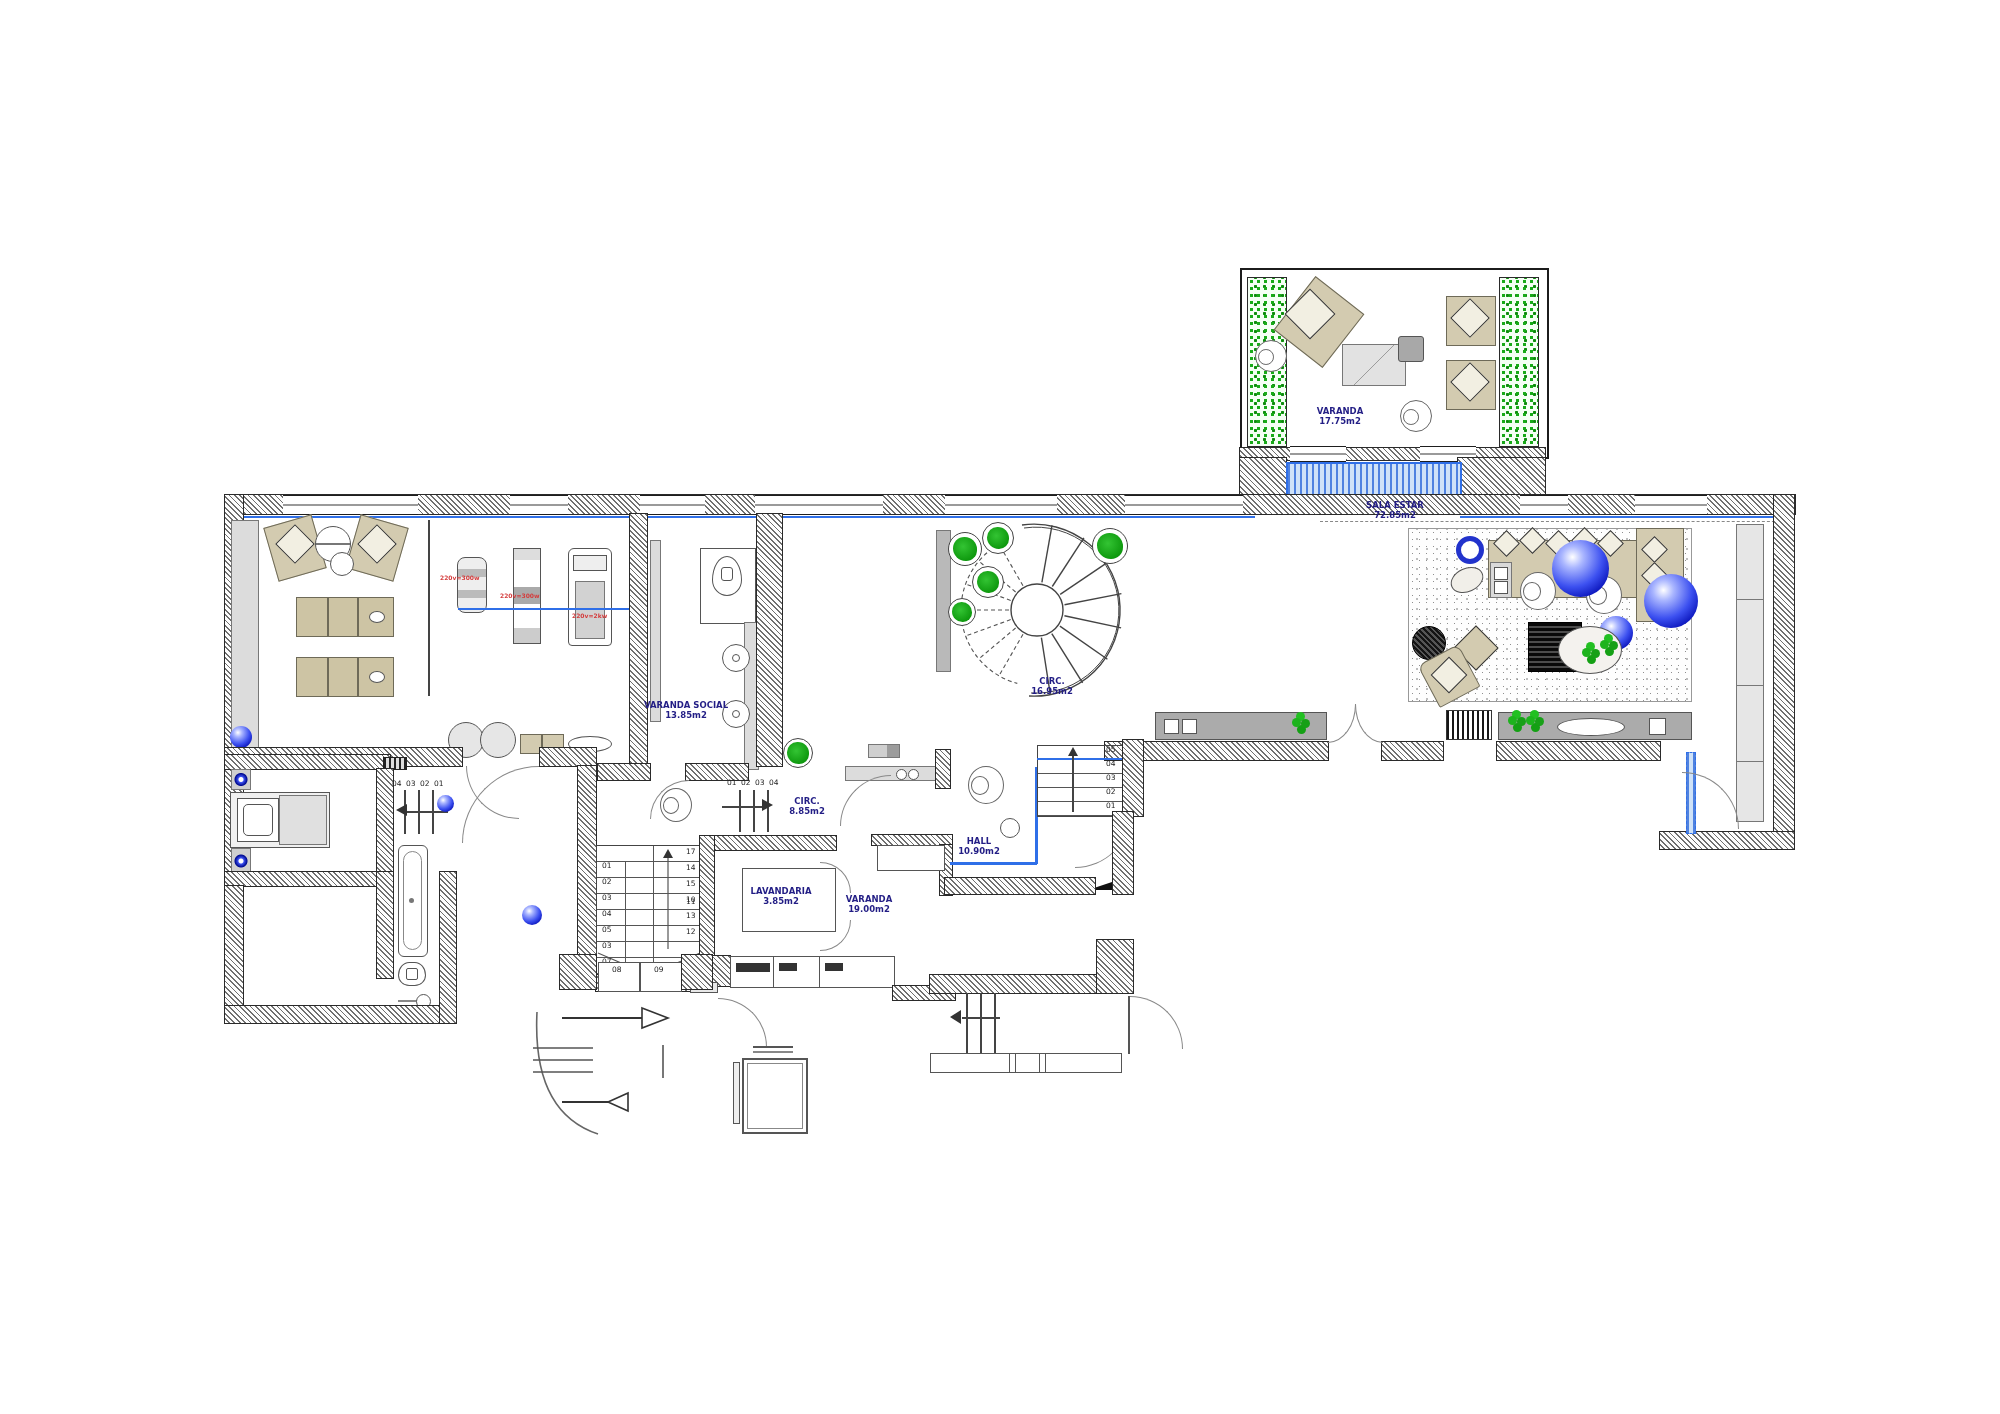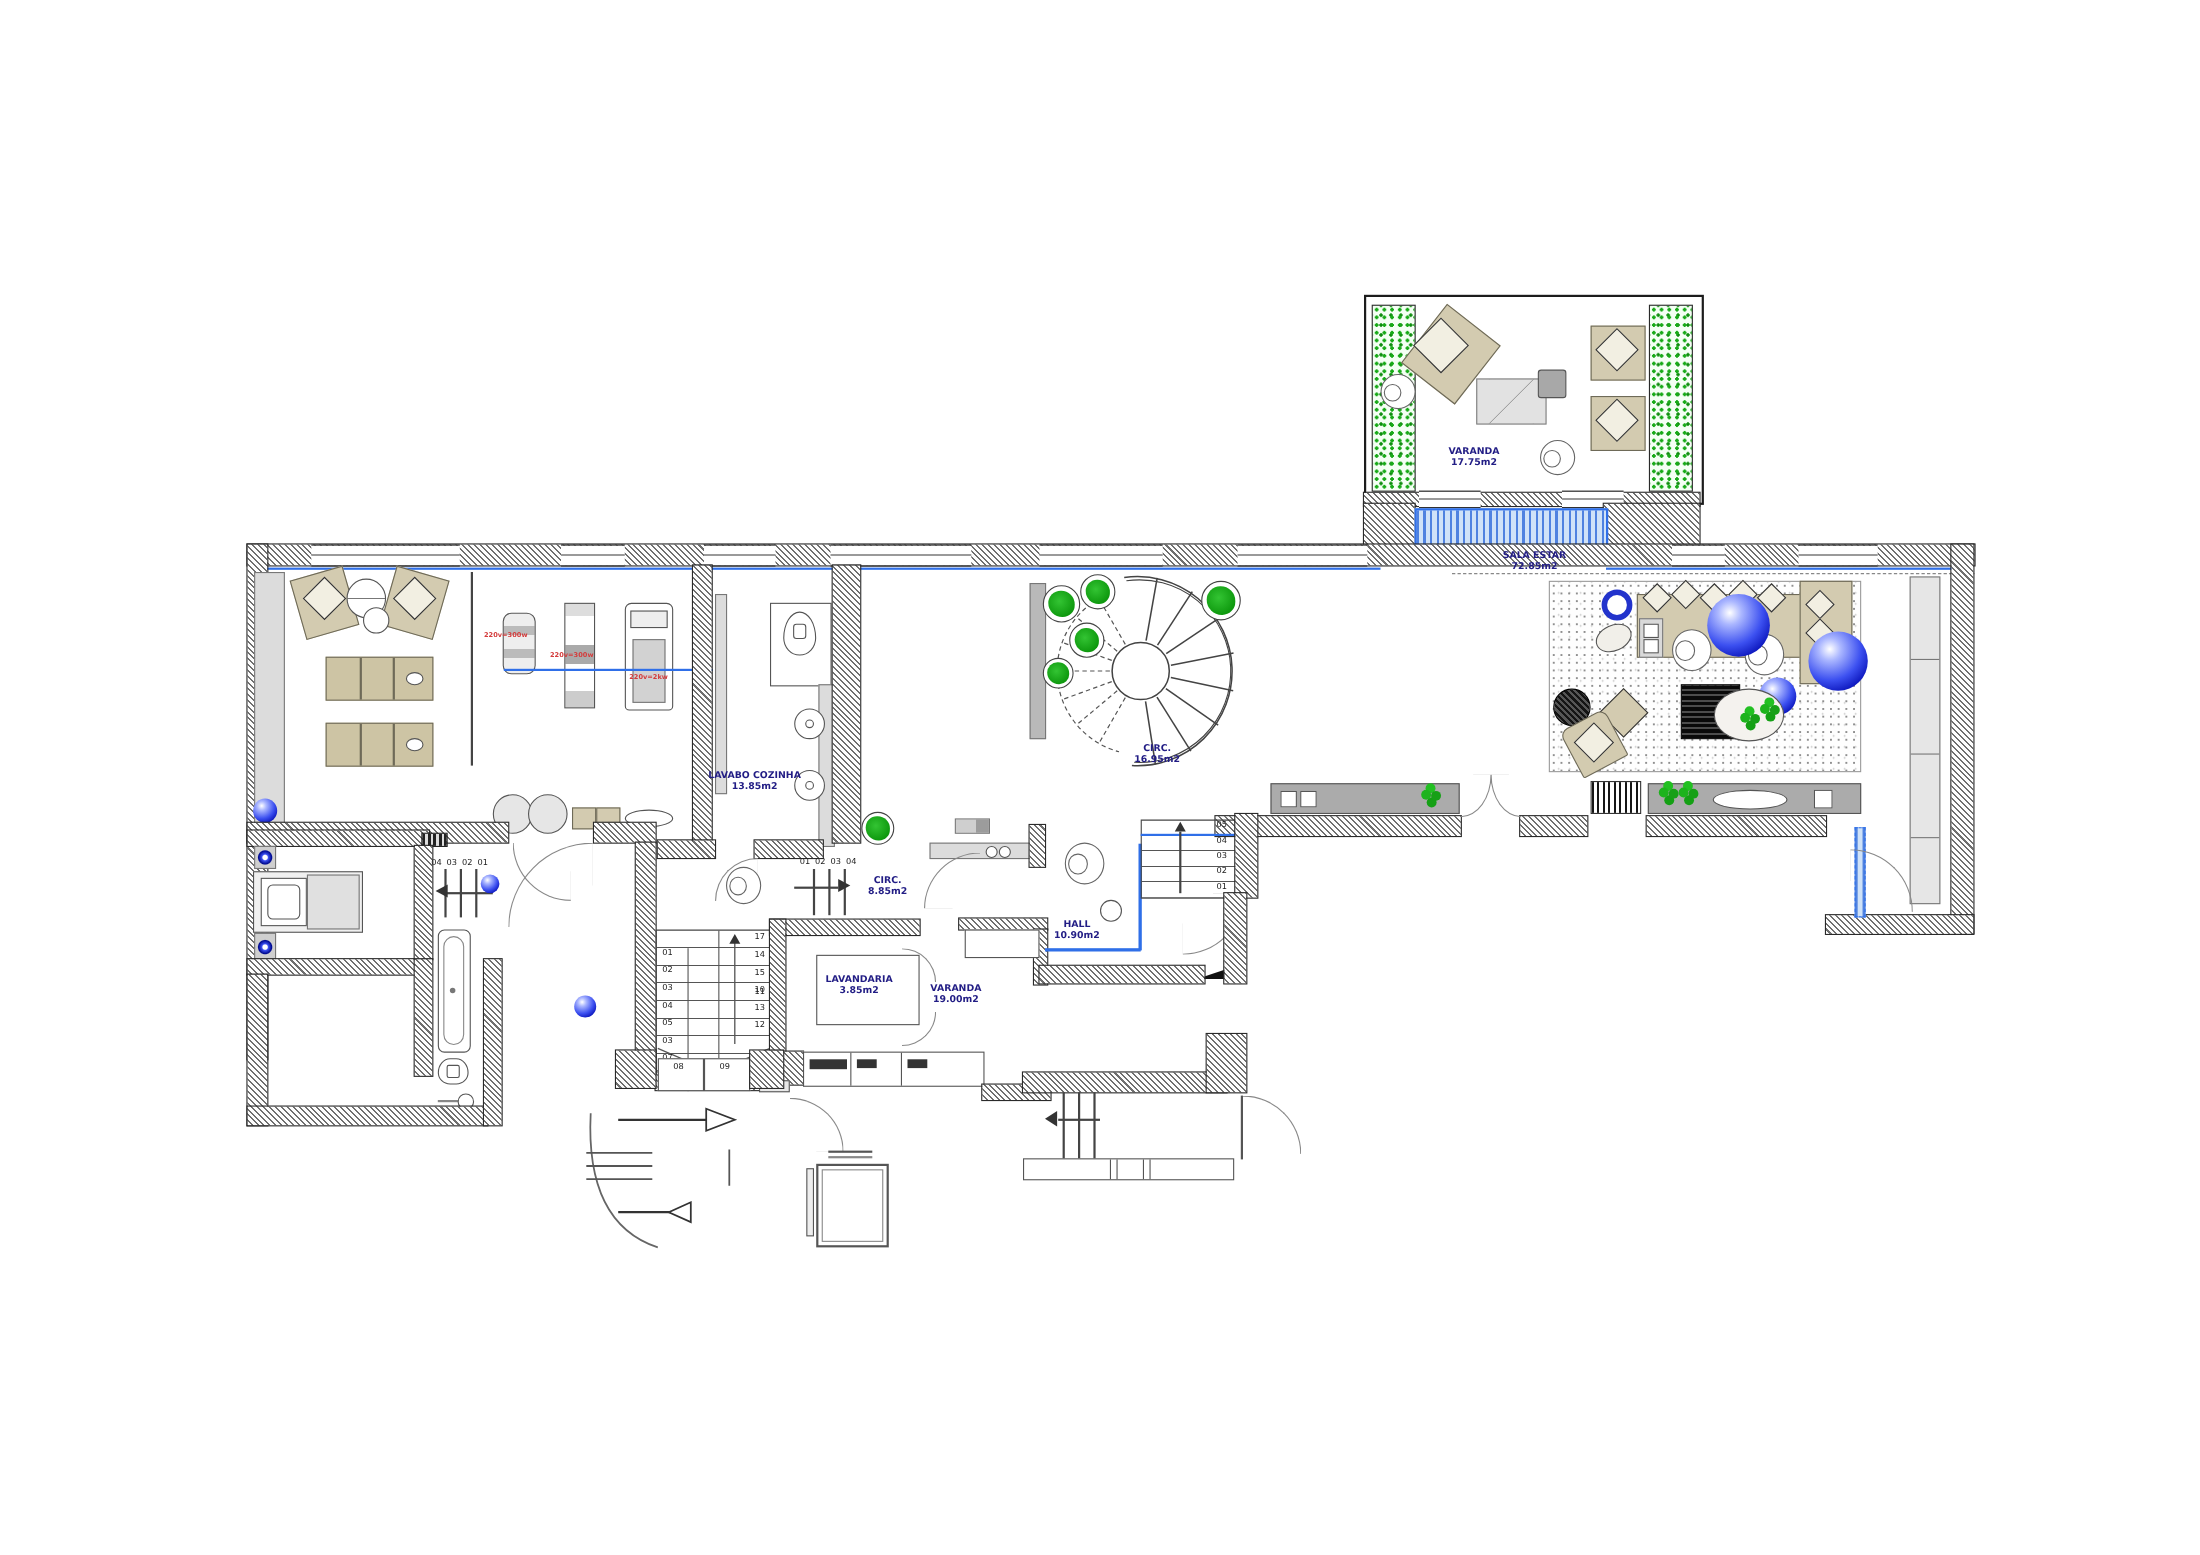--- a/index.html
+++ b/index.html
@@ -139,21 +139,21 @@
   </div>
   <div class="a gray" style="left:744px;top:622px;width:13px;height:146px;background:#dcdcdc;"></div>
   <div class="a outl circle" style="left:722px;top:644px;width:26px;height:26px;">
       <div class="a circle" style="left:9px;top:9px;width:6px;height:6px;border:1px solid #555;"></div>
     </div>
   <div class="a outl circle" style="left:722px;top:700px;width:26px;height:26px;">
       <div class="a circle" style="left:9px;top:9px;width:6px;height:6px;border:1px solid #555;"></div>
     </div>
   <div class="wall" style="left:757px;top:514px;width:25px;height:252px;"></div>
   <div class="lbl" style="left:638px;top:700px;width:96px;">
-    <span>LAVABO COZINHA</span>
+    <span>VARANDA SOCIAL</span>
     <span>13.85m2</span>
   </div>
   <div class="wall" style="left:598px;top:764px;width:52px;height:16px;"></div>
   <div class="wall" style="left:686px;top:764px;width:62px;height:16px;"></div>
   <div class="qa" style="left:650px;top:780px;width:38px;height:38px;border-left:1.2px solid #888;border-top:1.2px solid #888;border-radius:100% 0 0 0;"></div>
   <div class="plantc" style="left:783px;top:738px;width:28px;height:28px;">
       <i></i>
     </div>
 
   <div class="a gray" style="left:936px;top:530px;width:13px;height:140px;background:#b9b9b9;"></div>

